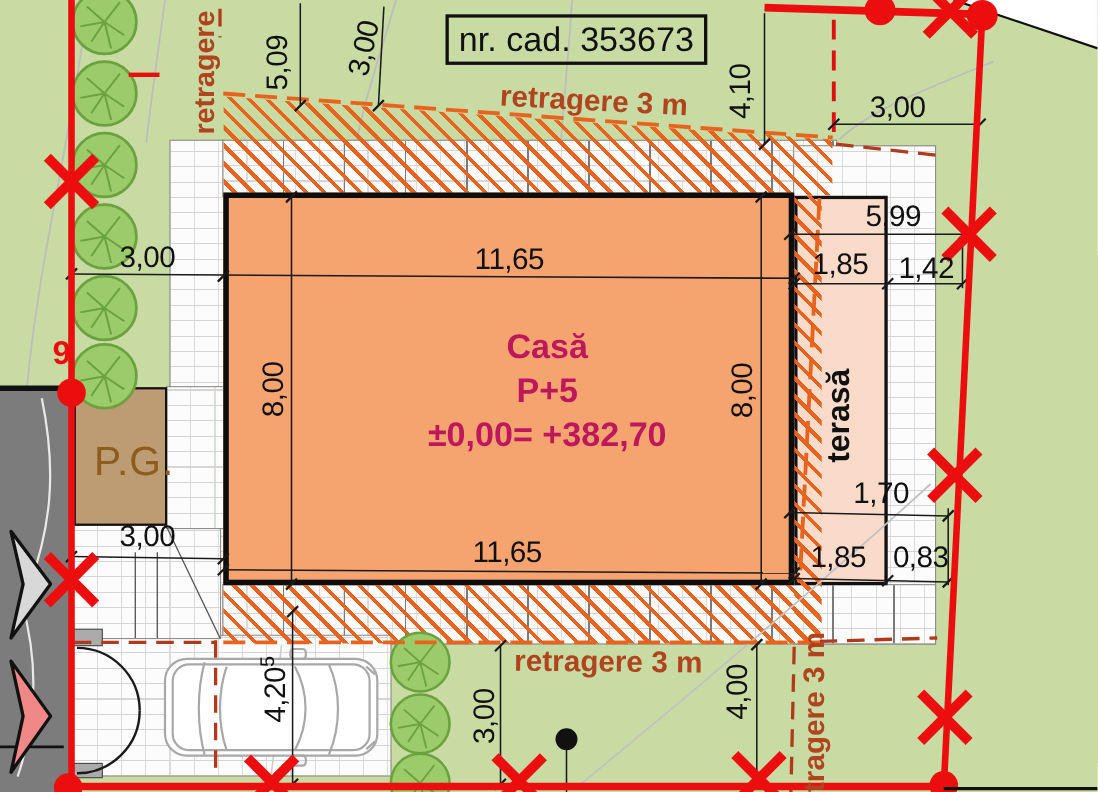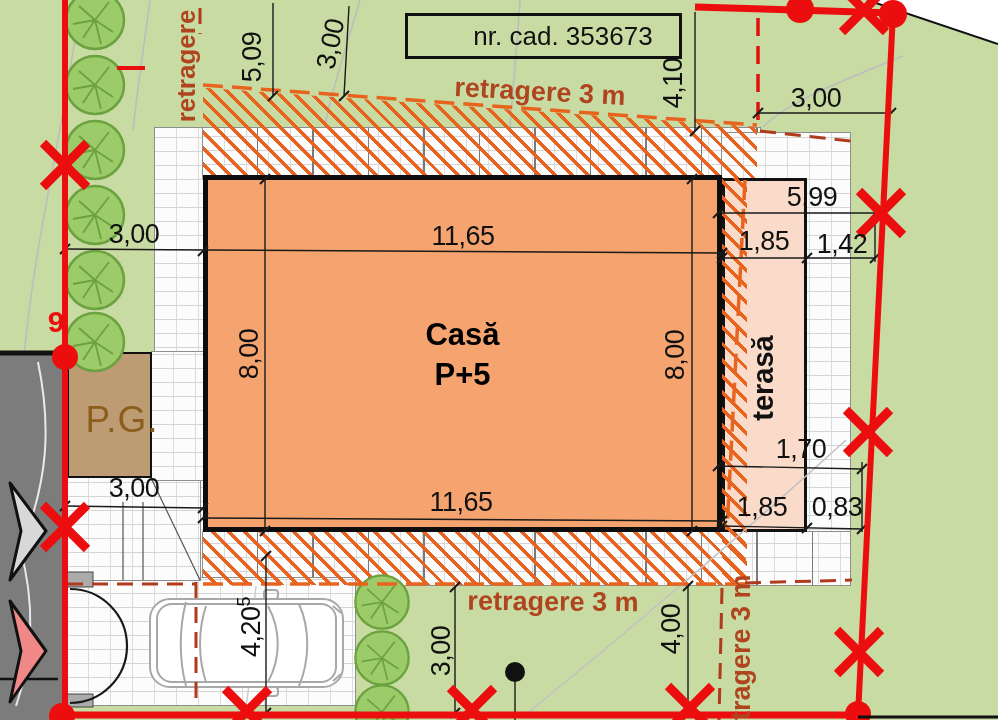--- a/index.html
+++ b/index.html
@@ -29,26 +29,26 @@
     position:absolute;font-size:27px;color:#101010;white-space:nowrap;
     letter-spacing:-0.5px;font-weight:500;
   }
   .dim .sup{font-size:18px;vertical-align:10px;}
   .setback{
     position:absolute;color:#AF441F;font-weight:bold;font-size:27px;white-space:nowrap;
   }
   .house-label{
     position:absolute;left:203px;top:185px;width:519px;height:340px;
     display:flex;flex-direction:column;align-items:center;justify-content:center;
-    font-weight:bold;font-size:31px;line-height:40px;color:#000000;text-align:center;
+    font-weight:bold;font-size:31px;line-height:40px;color:#be185d;text-align:center;padding-left:35px;
   }
   #cad-box{
     position:absolute;left:405px;top:13px;width:232px;height:40px;
     border:3.5px solid #111;display:flex;align-items:center;justify-content:center;
-    font-size:26px;color:#111;background:transparent;padding-left:39px;
+    font-size:31px;color:#111;background:transparent;
   }
 </style>
 </head>
 <body>
 
 <div id="canvas">
 
   <svg class="abs" style="left:0;top:0;" width="998" height="720" viewBox="0 0 998 720">
     <g fill="none" stroke="#BDBDBD" stroke-width="1.6">
       <path d="M80,2 C66,120 34,240 24,358"></path>
@@ -222,20 +222,21 @@
     <line x1="858" y1="717" x2="998" y2="717" stroke="#111" stroke-width="3"></line>
   </svg>
 
   <div id="cad-box">
     <span>nr. cad. 353673</span>
   </div>
 
   <div class="house-label">
     <div>Casă</div>
     <div>P+5</div>
+    <div>±0,00= +382,70</div>
   </div>
 
   <div class="abs" style="left:763px;top:378px;transform:translate(-50%,-50%) rotate(-90deg);font-weight:bold;font-size:29px;color:#111;">terasă</div>
 
   <div class="abs" style="left:109px;top:420px;transform:translate(-50%,-50%);font-weight:normal;font-size:37px;color:#8C5E1E;letter-spacing:1px;margin-left:13px;">P.G.</div>
 
   <div class="abs" style="left:56px;top:322px;transform:translate(-50%,-50%);font-weight:bold;font-size:30px;color:#EC0E0E;">9</div>
 
   <div class="setback" style="left:540px;top:92px;transform:translate(-50%,-50%) rotate(3deg);">retragere 3 m</div>
   <div class="setback" style="left:553px;top:602px;transform:translate(-50%,-50%) rotate(0.5deg);">retragere 3 m</div>

